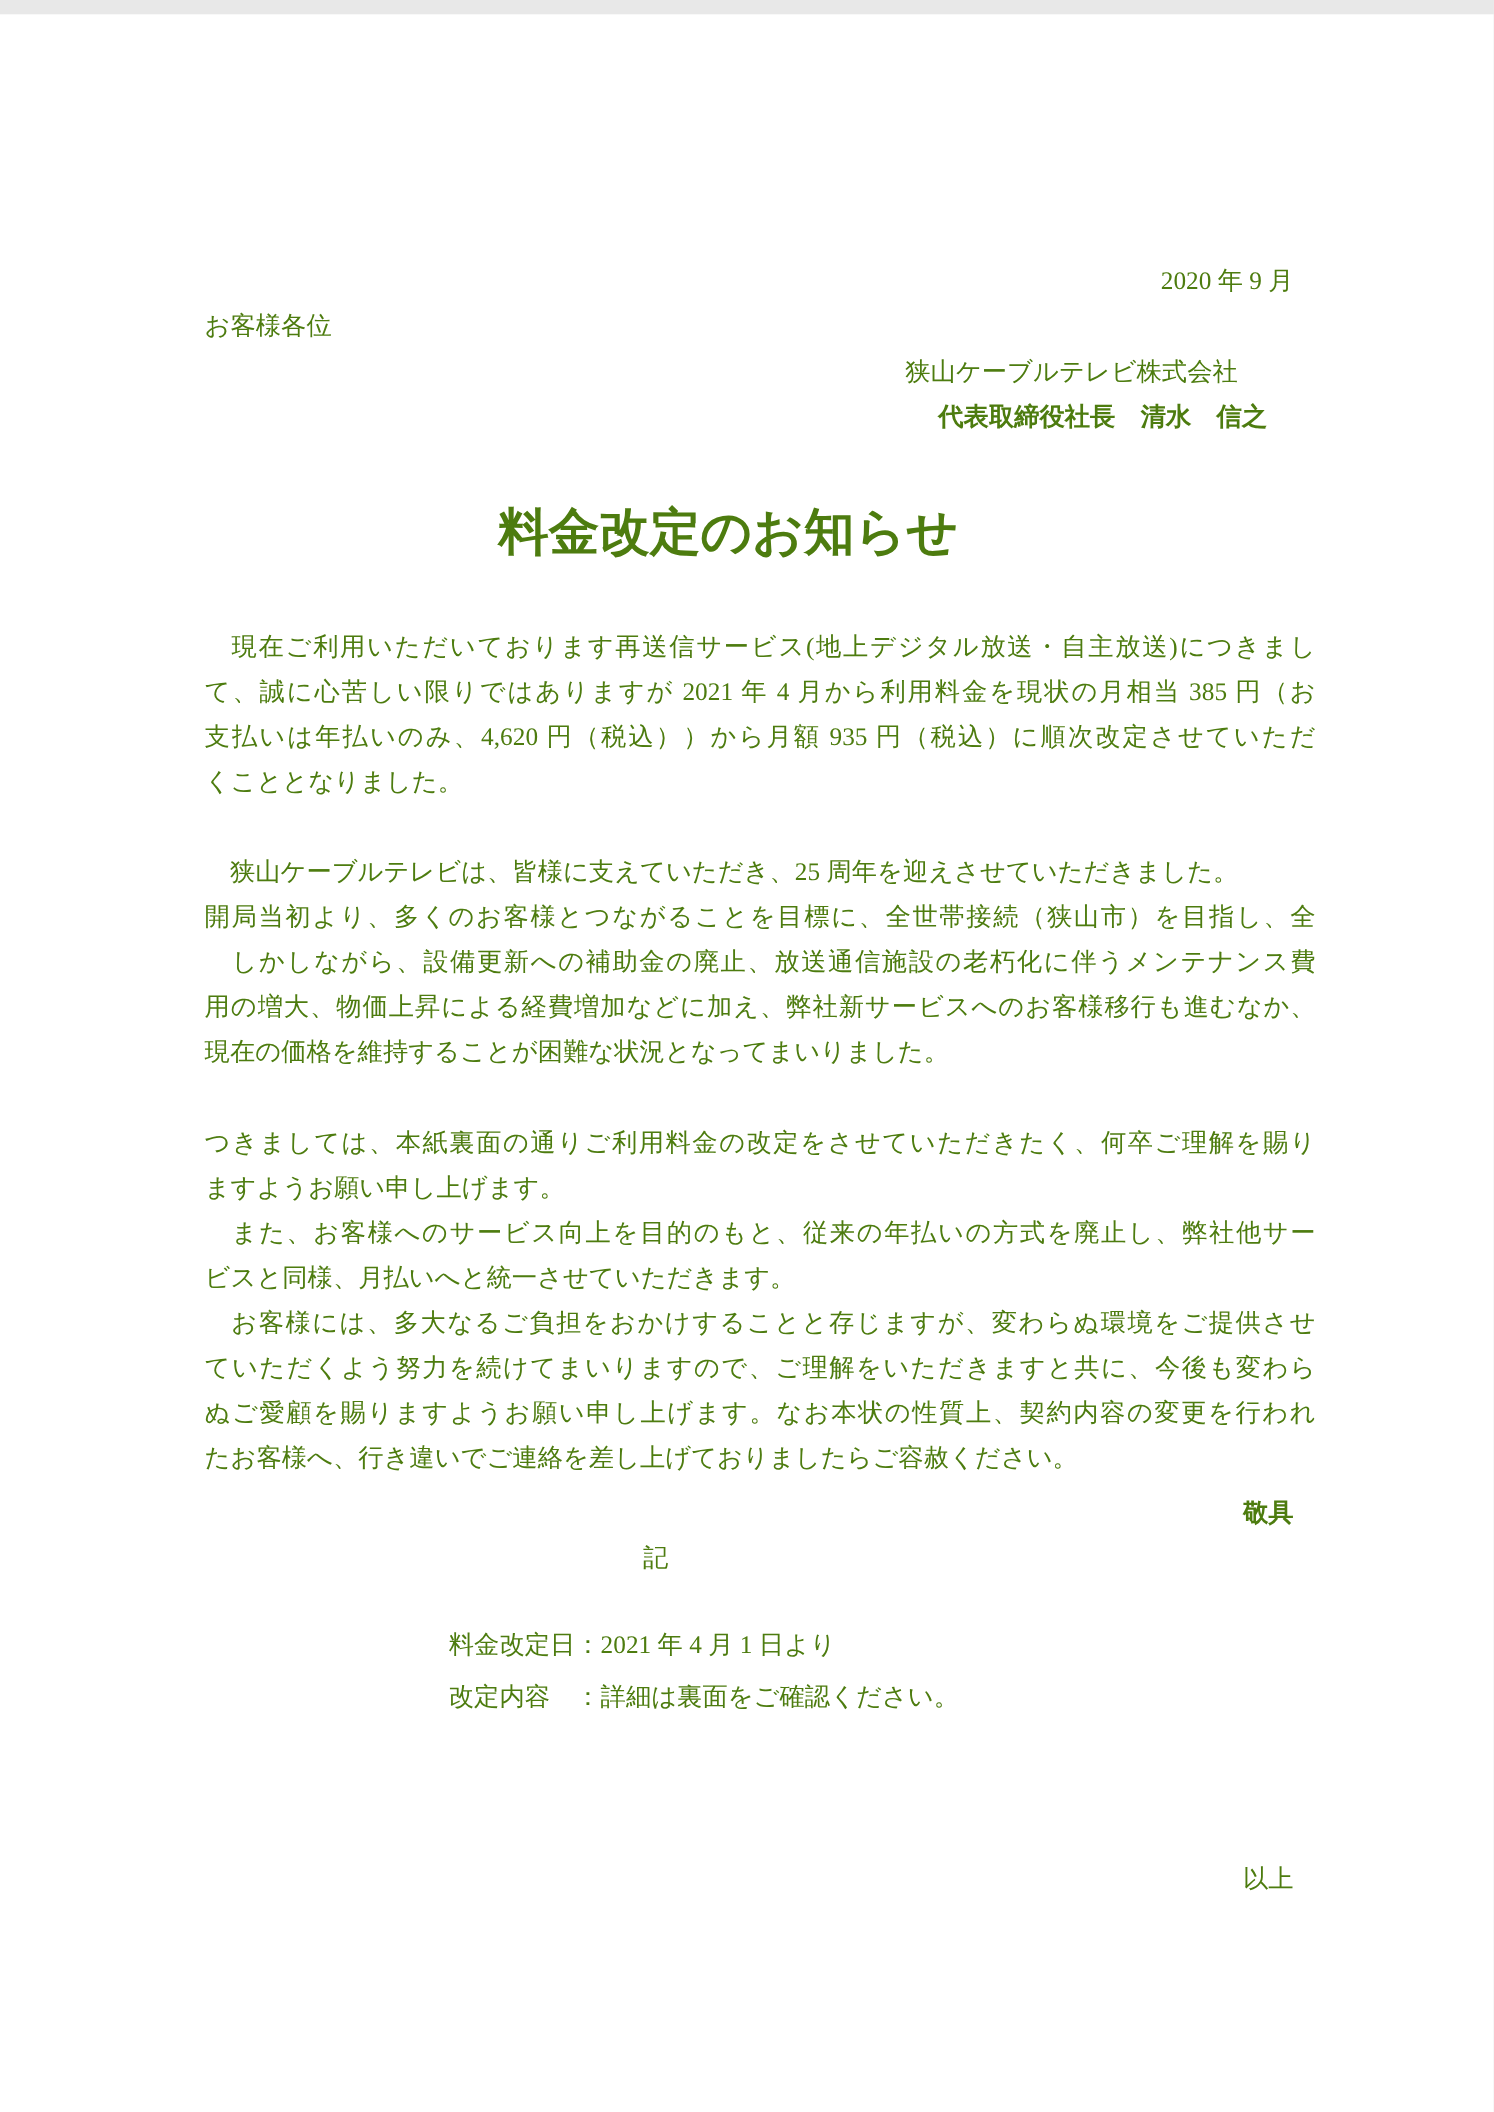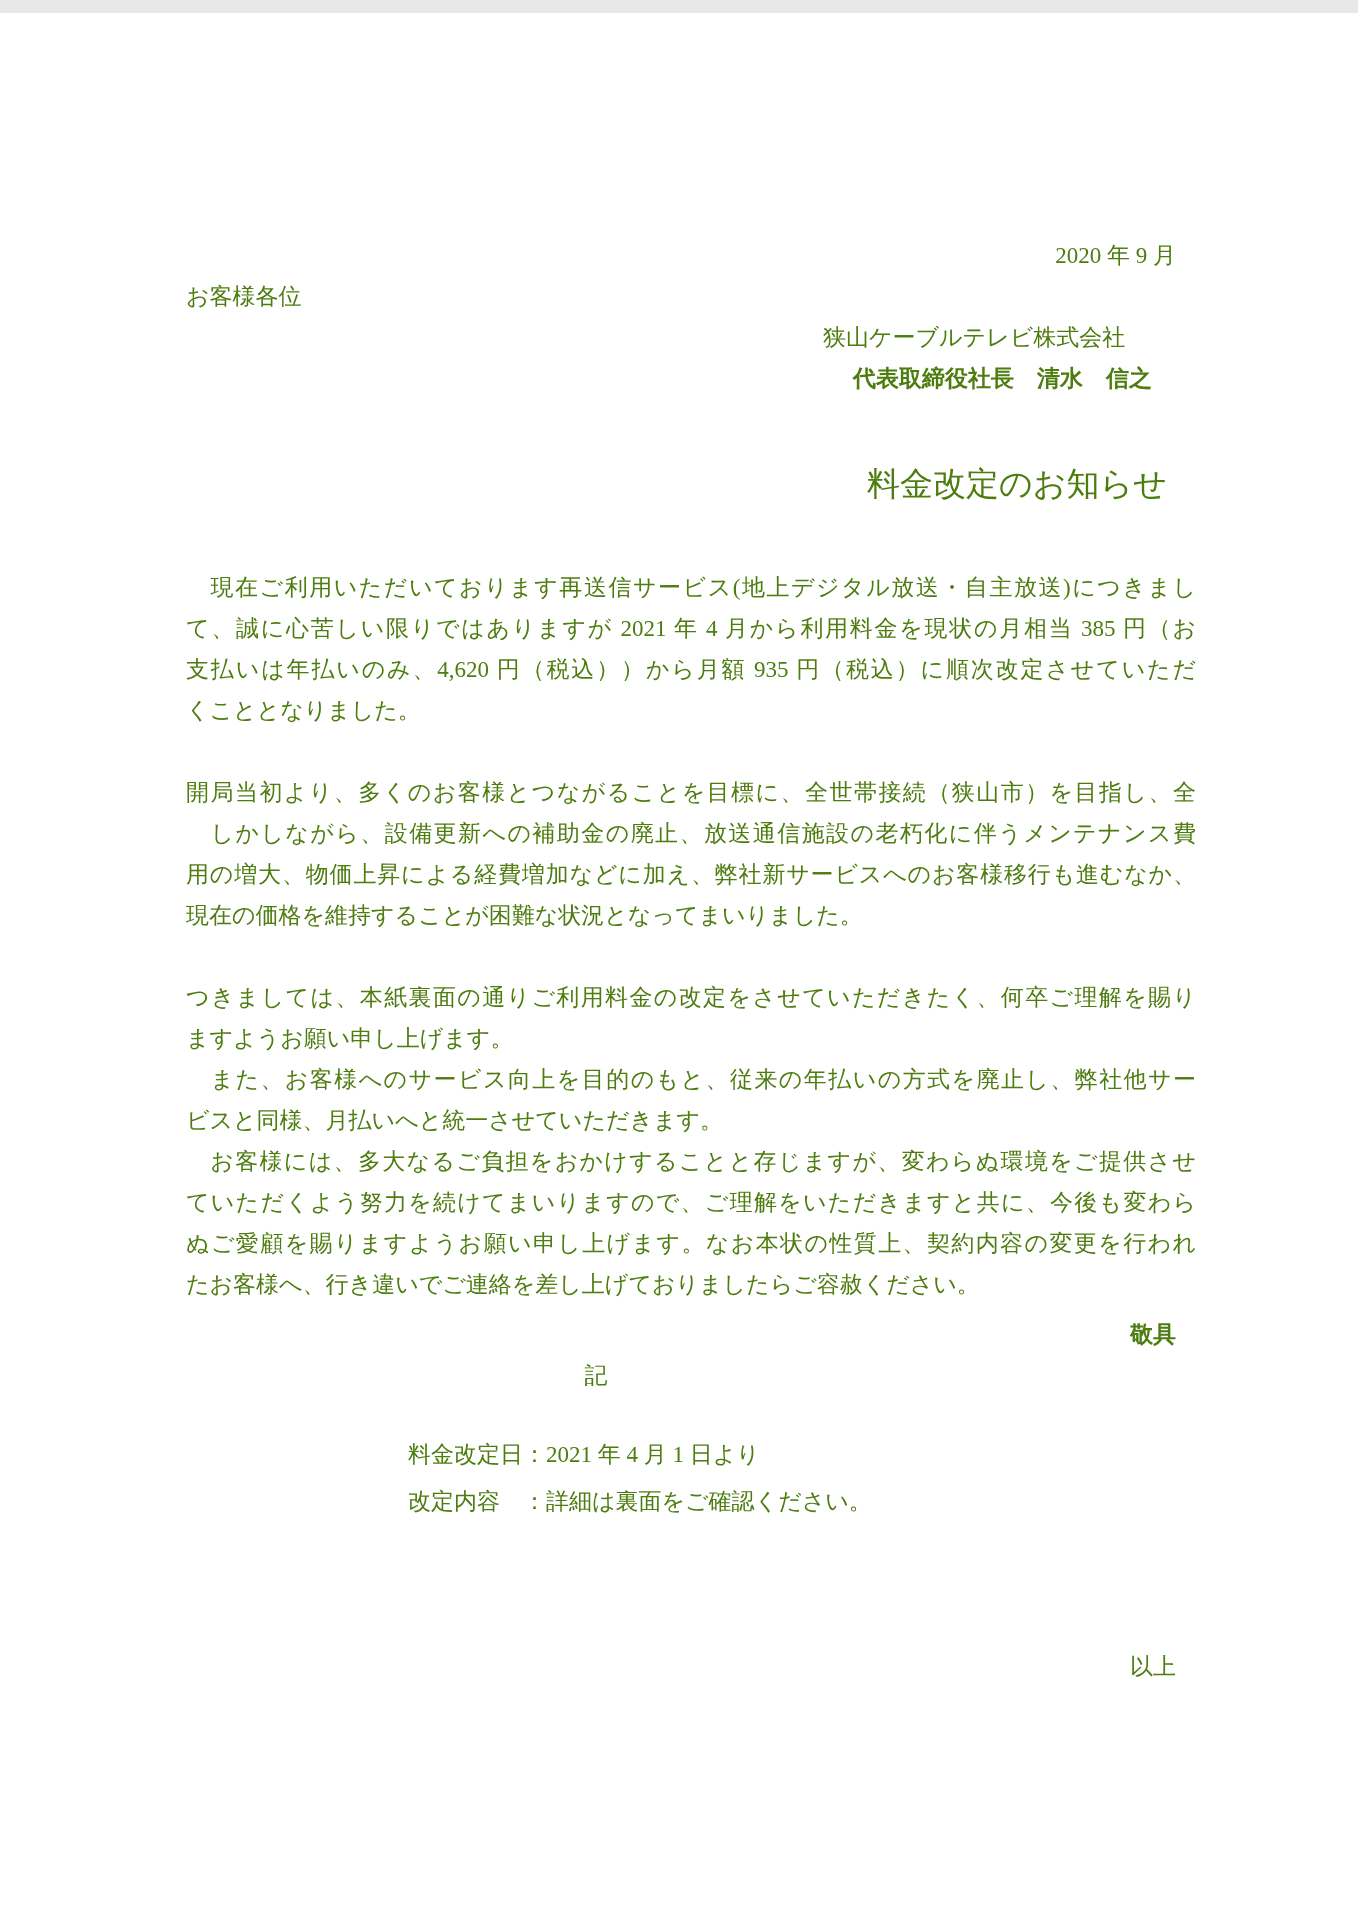--- a/index.html
+++ b/index.html
@@ -37,23 +37,23 @@
   .right {
     text-align: right;
     padding-right: 20px;
   }
   .sender-company { padding-left: 637px; }
   .sender-rep    { padding-left: 667px; font-weight: bold; }
   .title {
     margin: 60px 0 0 0;
     height: 50px;
     line-height: 50px;
-    font-size: 33px;
-    font-weight: normal;
-    text-align: right;
+    font-size: 46px;
+    font-weight: bold;
+    text-align: center;
     position: relative;
     left: -29px;
   }
   .para { margin-top: 41px; }
   .para-first { margin-top: 58px; }
   .closing-line { margin-top: 9px; font-weight: bold; }
   .ki-line {
     text-align: center;
     transform: translateX(-95px);
   }
@@ -83,20 +83,21 @@
     <h1 class="title">料金改定のお知らせ</h1>
 
     <div class="para para-first">
       <div class="line fill">　現在ご利用いただいております再送信サービス(地上デジタル放送・自主放送)につきまし</div>
       <div class="line fill">て、誠に心苦しい限りではありますが 2021 年 4 月から利用料金を現状の月相当 385 円（お</div>
       <div class="line fill">支払いは年払いのみ、4,620 円（税込））から月額 935 円（税込）に順次改定させていただ</div>
       <div class="line">くこととなりました。</div>
     </div>
 
     <div class="para">
+      <div class="line">　狭山ケーブルテレビは、皆様に支えていただき、25 周年を迎えさせていただきました。</div>
       <div class="line fill">開局当初より、多くのお客様とつながることを目標に、全世帯接続（狭山市）を目指し、全</div>
       <div class="line fill">　しかしながら、設備更新への補助金の廃止、放送通信施設の老朽化に伴うメンテナンス費</div>
       <div class="line fill">用の増大、物価上昇による経費増加などに加え、弊社新サービスへのお客様移行も進むなか、</div>
       <div class="line">現在の価格を維持することが困難な状況となってまいりました。</div>
     </div>
 
     <div class="para">
       <div class="line fill">つきましては、本紙裏面の通りご利用料金の改定をさせていただきたく、何卒ご理解を賜り</div>
       <div class="line">ますようお願い申し上げます。</div>
       <div class="line fill">　また、お客様へのサービス向上を目的のもと、従来の年払いの方式を廃止し、弊社他サー</div>

